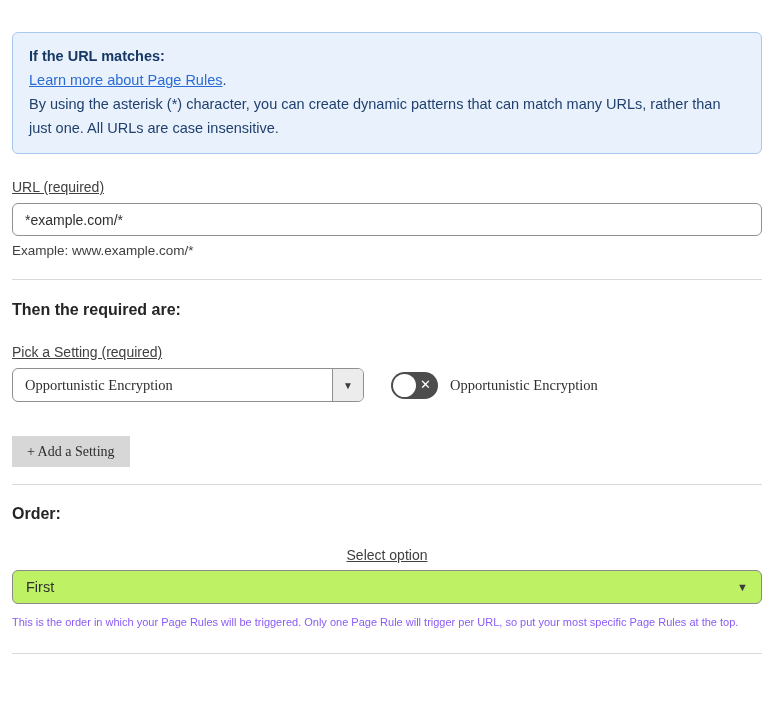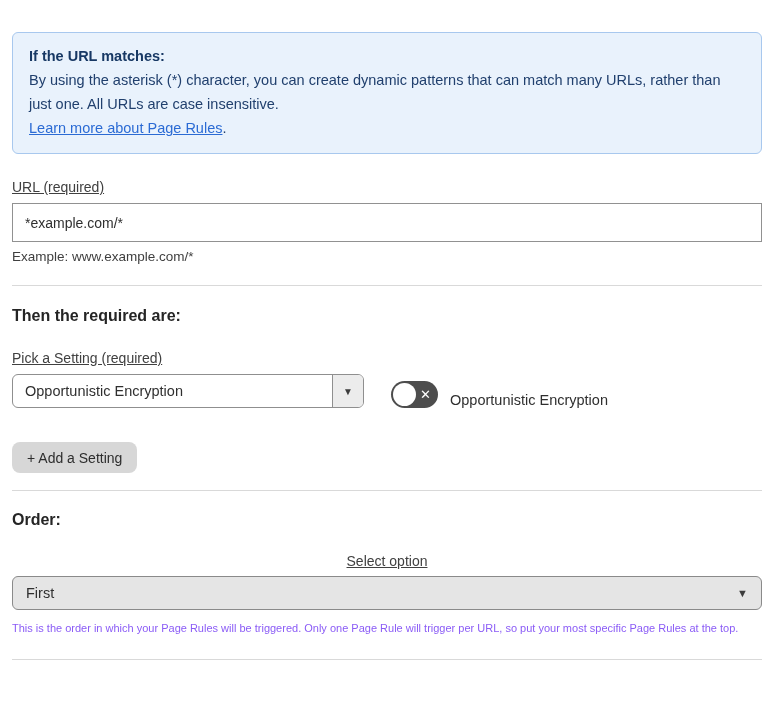--- a/index.html
+++ b/index.html
@@ -45,23 +45,23 @@
   
   .field-label {
     font-size: 14px;
     color: #404040;
     text-decoration: underline;
   }
   .url-label { margin-top: 25px; }
   .text-input {
     margin-top: 8px;
     width: 750px;
-    height: 39px;
+    height: 33px;
     border: 1px solid #919191;
-    border-radius: 0;
+    border-radius: 6px;
     padding: 0 12px;
     font-size: 14px;
     font-family: "Liberation Sans", sans-serif;
     color: #2f2f2f;
     background: #fff;
     outline: none;
     display: block;
   }
   .example-text {
     margin-top: 7px;
@@ -77,21 +77,22 @@
     margin-top: 21px;
     font-size: 16px;
     font-weight: 700;
     color: #252525;
   }
   .picker-label { margin-top: 25px; }
   
   .setting-row {
     margin-top: 8px;
     display: flex;
-    align-items: flex-end;
+    align-items: center;
+    font-family: Liberation Serif, serif;
   }
   .select-split {
     width: 352px;
     height: 34px;
     border: 1px solid #8f8f8f;
     border-radius: 6px;
     background: #ffffff;
     display: flex;
     align-items: stretch;
     overflow: hidden;
@@ -151,23 +152,23 @@
     font-size: 14.5px;
     color: #2f2f2f;
   }
   
   .btn {
     display: inline-flex;
     align-items: center;
     justify-content: center;
     height: 32px;
     border: none;
-    border-radius: 8px;
+    border-radius: 0;
     font-size: 14px;
-    font-family: Liberation Sans, sans-serif;
+    font-family: Liberation Serif, serif;
     cursor: pointer;
     padding: 0 16px;
   }
   .btn-gray {
     background: #d7d7d7;
     color: #2d2d2d;
   }
   .add-setting-btn {
     margin-top: 34px;
     height: 31px;
@@ -176,21 +177,21 @@
   .divider-2 { margin-top: 17px; }
   .order-heading { margin-top: 20px; }
   .order-label { margin-top: 24px; text-align: center; }
   
   .select-full {
     margin-top: 7px;
     width: 750px;
     height: 34px;
     border: 1px solid #8a8a8a;
     border-radius: 6px;
-    background: #e5e5e5;
+    background: #bef264;
     display: flex;
     align-items: center;
     padding: 0 13px;
     cursor: pointer;
   }
   .select-full .select-value {
     flex: 1;
     font-size: 14.5px;
     color: #2f2f2f;
   }
@@ -208,22 +209,22 @@
   .divider-3 { margin-top: 20px; }
 </style>
 </head>
 <body>
 
 <div class="page">
 
 
   <div class="callout">
     <div class="callout-heading">If the URL matches:</div>
+    <div><a class="callout-link">Learn more about Page Rules</a><span>.</span></div>
     <div><span>By using the asterisk (*) character, you can create dynamic patterns that can match many URLs, rather than just one. All URLs are case insensitive.</span></div>
-    <div><a class="callout-link">Learn more about Page Rules</a><span>.</span></div>
   </div>
 
   <div class="field-label url-label">URL (required)</div>
   <input class="text-input" type="text" value="*example.com/*" style="">
   <div class="example-text">Example: www.example.com/*</div>
 
   <hr class="divider">
 
   <h2 class="section-heading">Then the required are:</h2>
 

